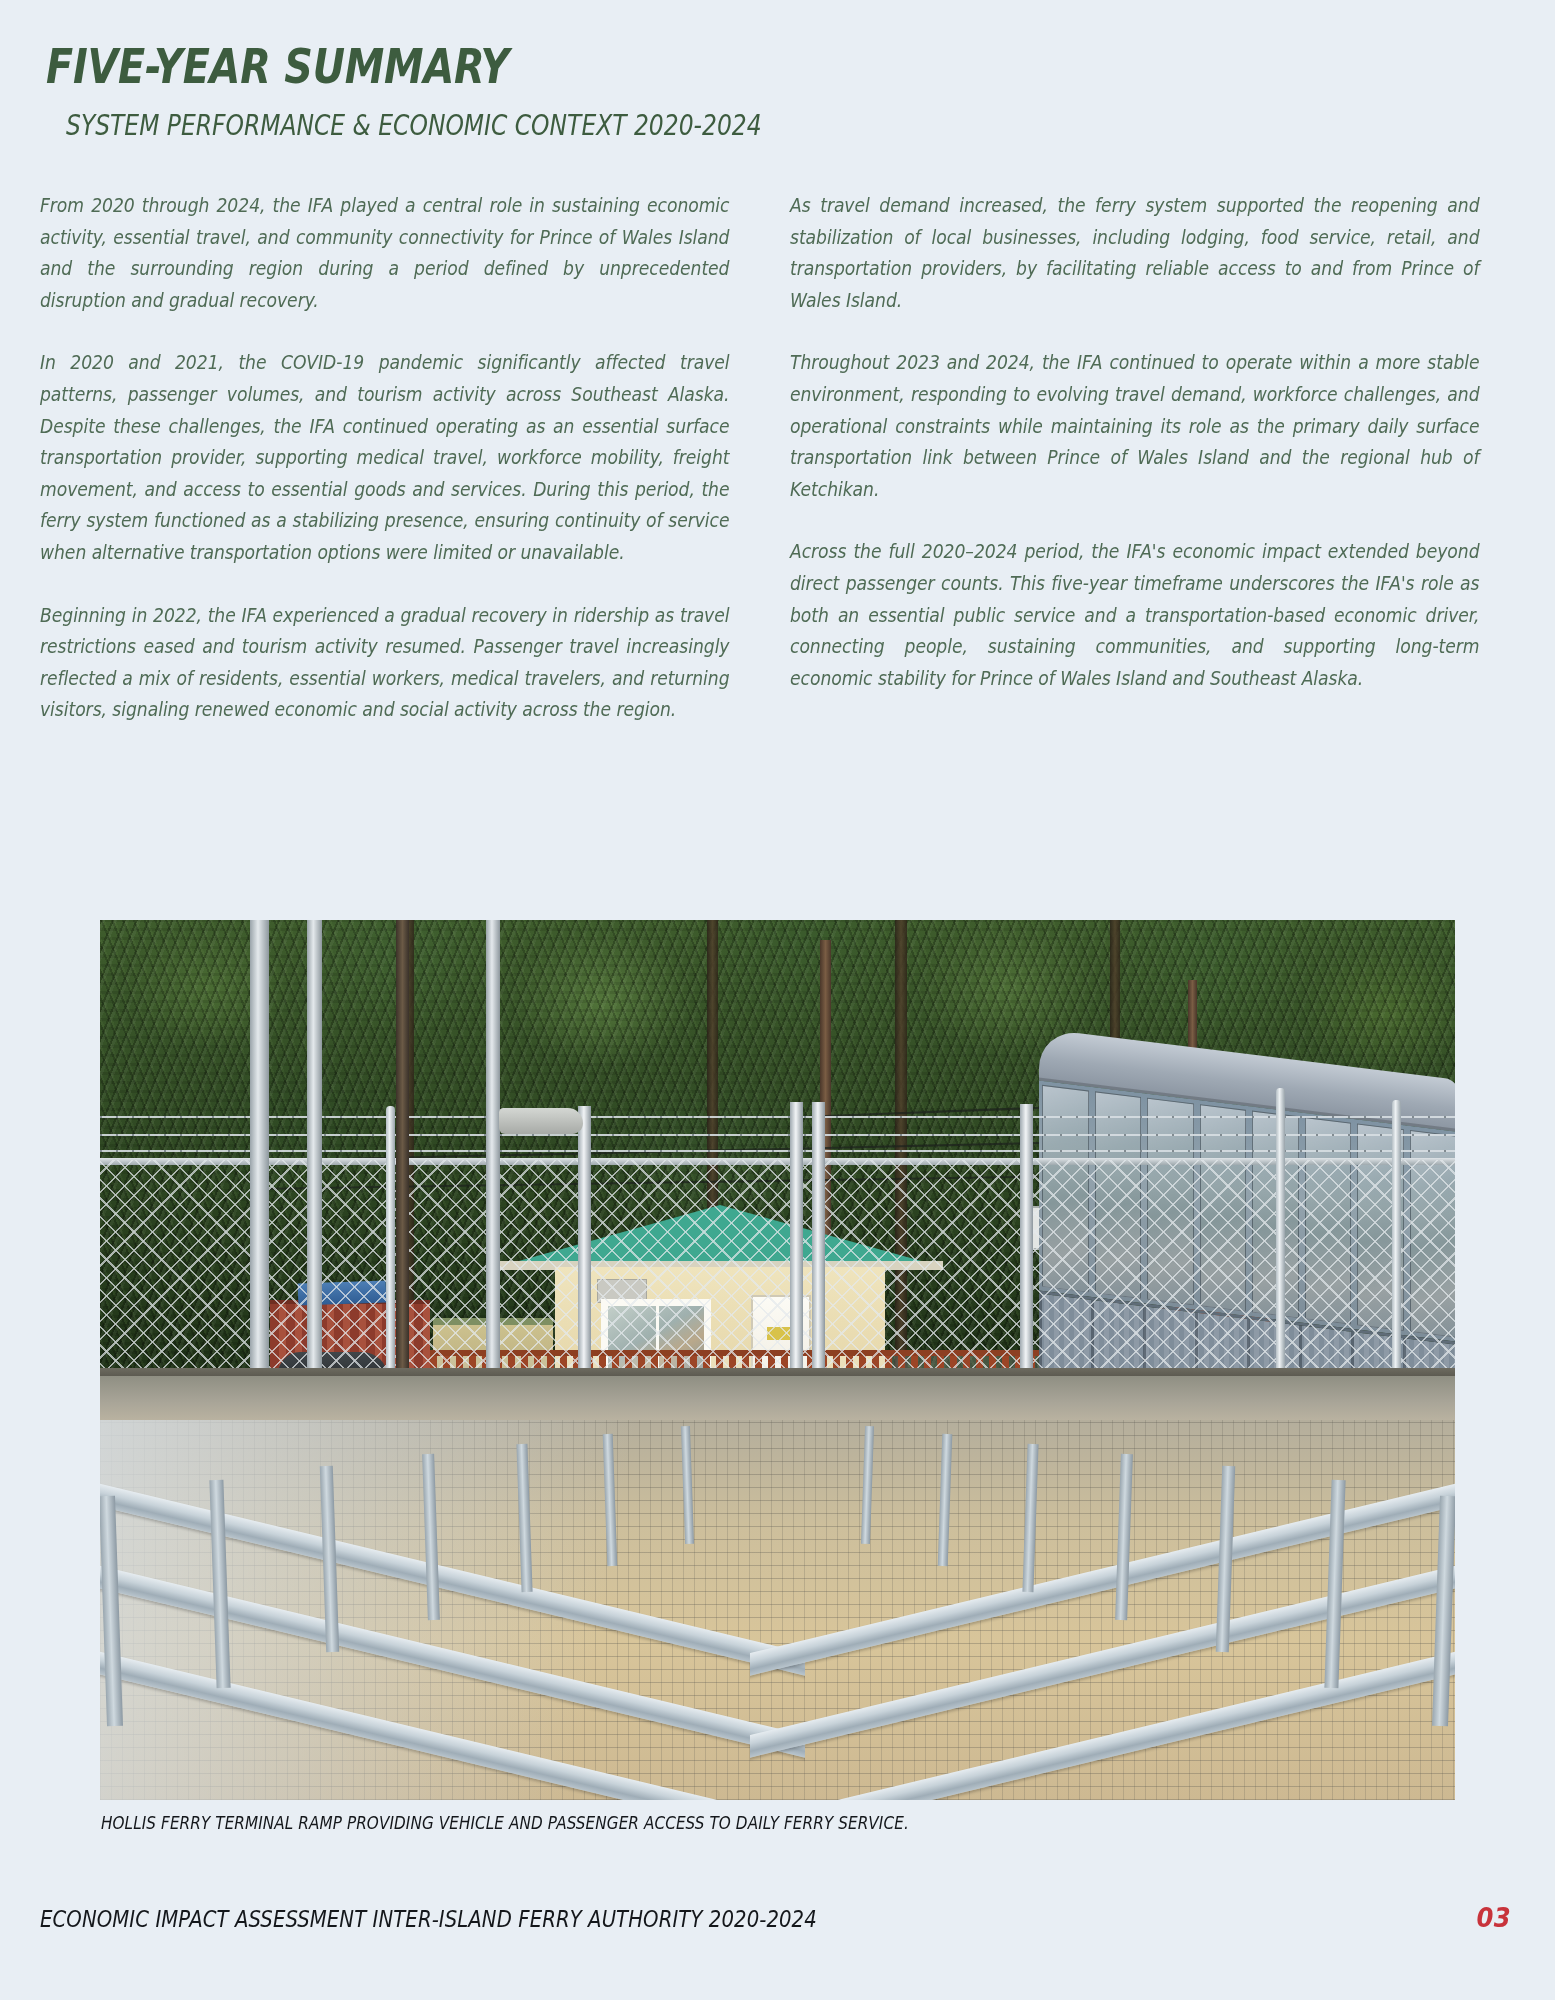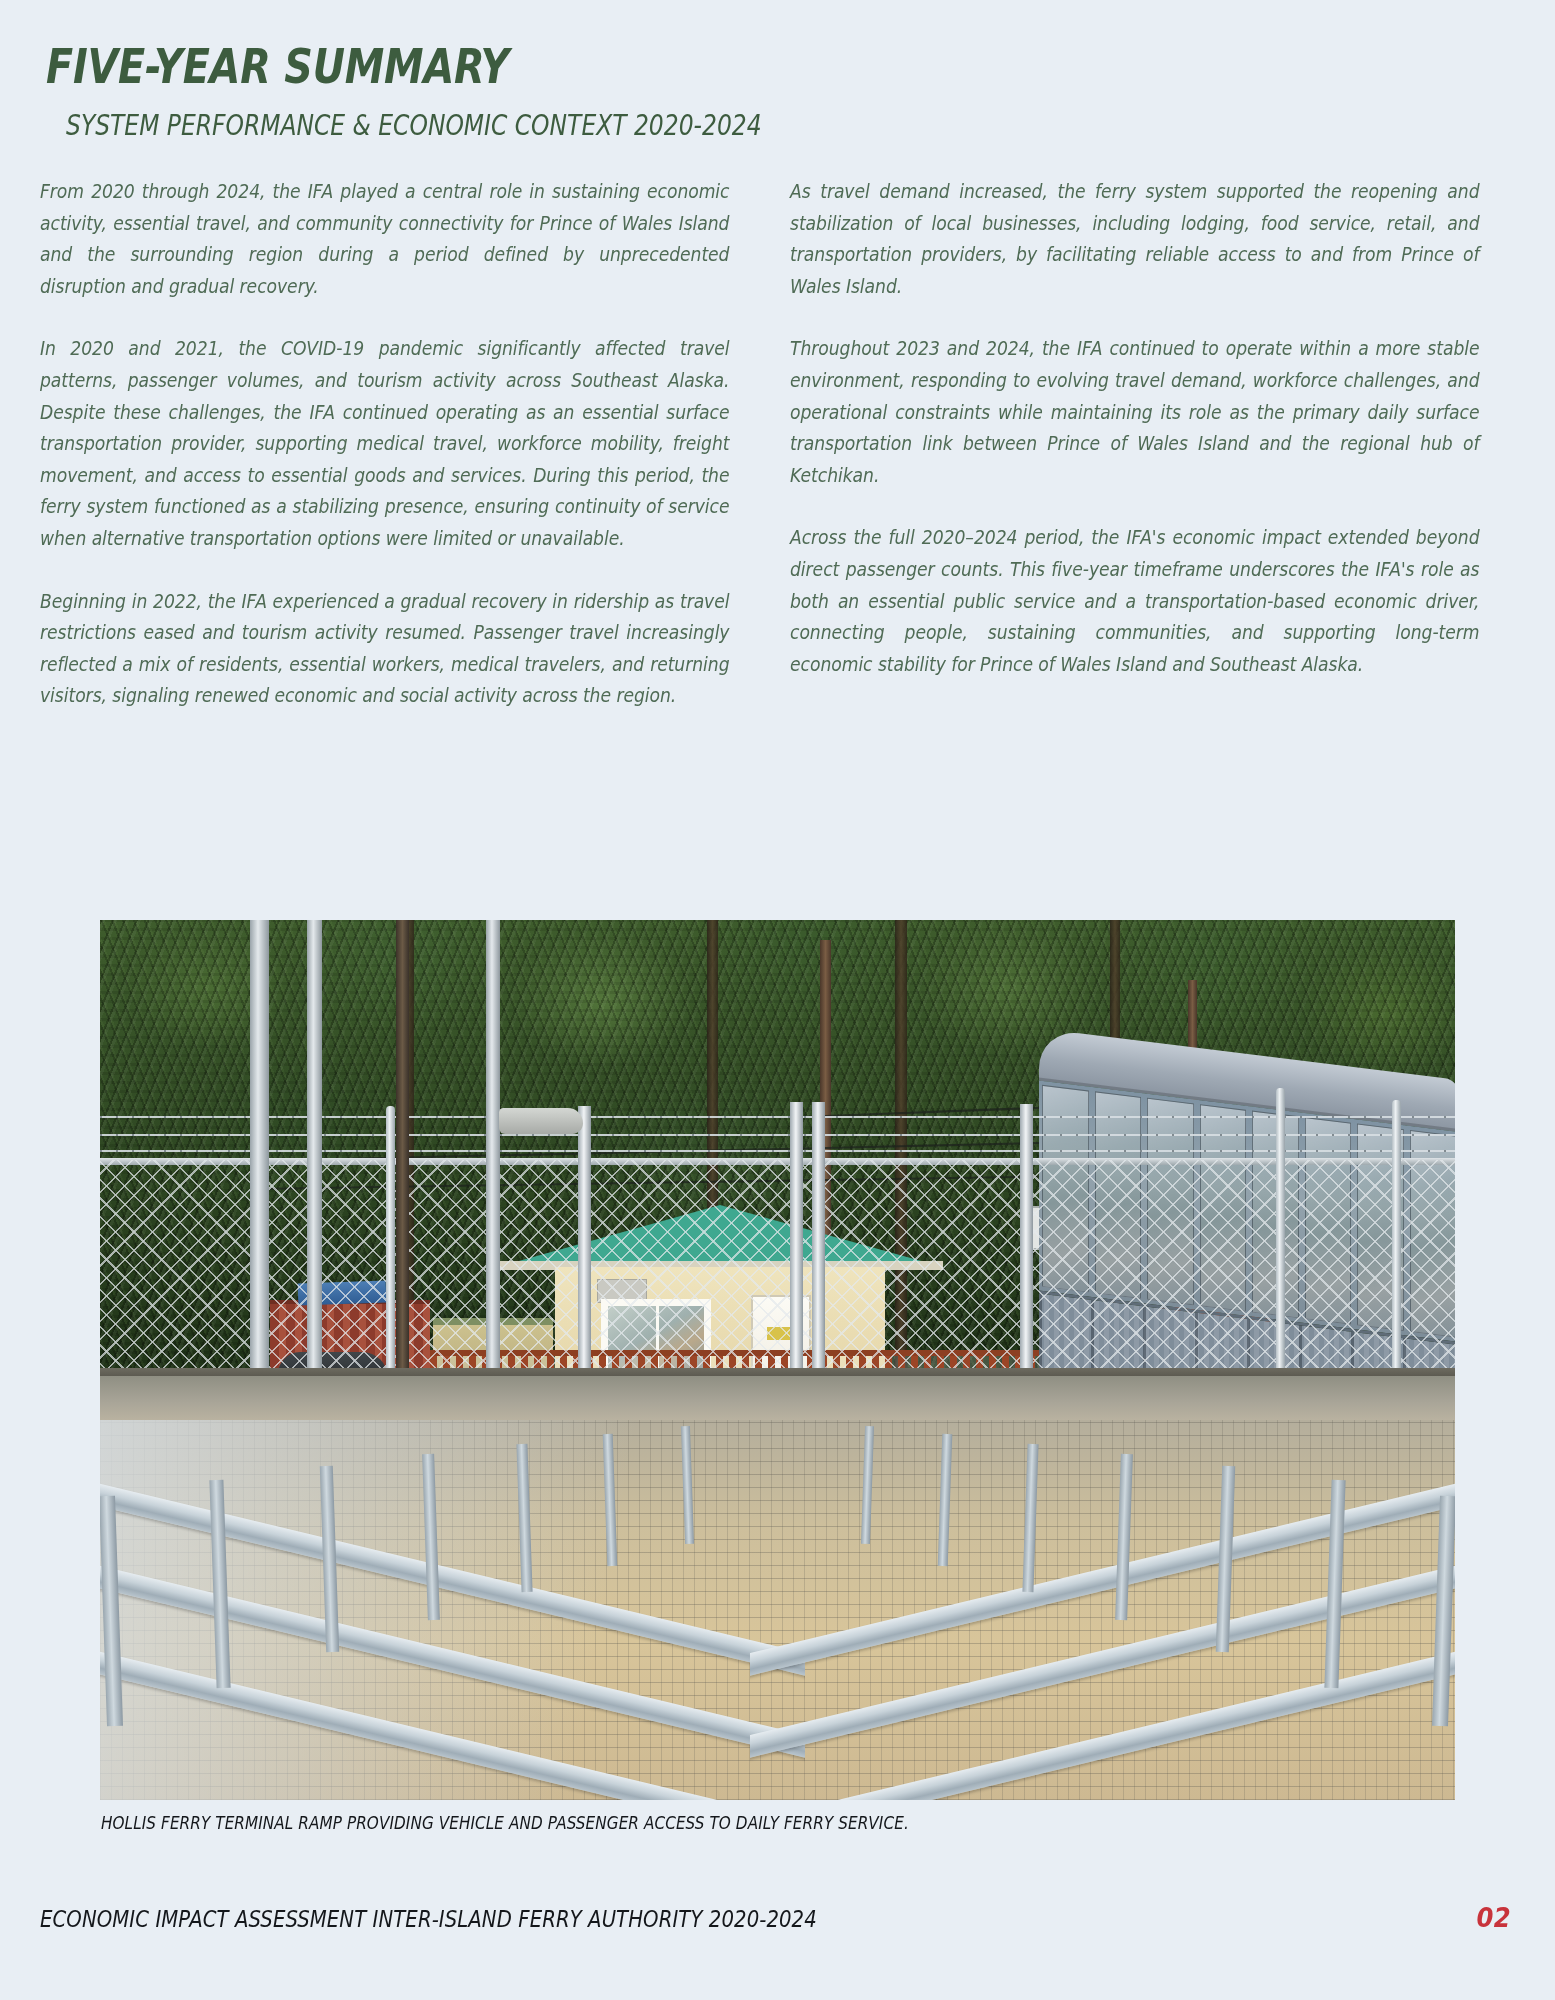--- a/index.html
+++ b/index.html
@@ -50,21 +50,21 @@
     font-family: "DejaVu Sans Condensed", "Liberation Sans", sans-serif;
     transform: scaleX(0.93);
     transform-origin: left center;
     line-height: 1;
     white-space: nowrap;
   }
 
   
   .columns {
     position: absolute;
-    left: 40px; top: 176px;
+    left: 40px; top: 190px;
     width: 1475px;
     display: flex;
     gap: 50px;
   }
   .col {
     width: 700px;
   }
   .col p {
     margin: 0 0 31px 0;
     font-size: 19.4px;
@@ -570,15 +570,15 @@
         <div class="post-v" style="right:532px;top:34px;width:10px;height:132px;transform:rotate(2deg);"></div>
         <div class="post-v" style="right:610px;top:26px;width:9px;height:118px;transform:rotate(2deg);"></div>
       </div>
 
     </div>
   </div>
 
   <div class="caption">HOLLIS FERRY TERMINAL RAMP PROVIDING VEHICLE AND PASSENGER ACCESS TO DAILY FERRY SERVICE.</div>
 
   <div class="footer-text">ECONOMIC IMPACT ASSESSMENT INTER-ISLAND FERRY AUTHORITY 2020-2024</div>
-  <div class="page-number">02</div>
+  <div class="page-number">03</div>
 
 </div>
 
 </body></html>

